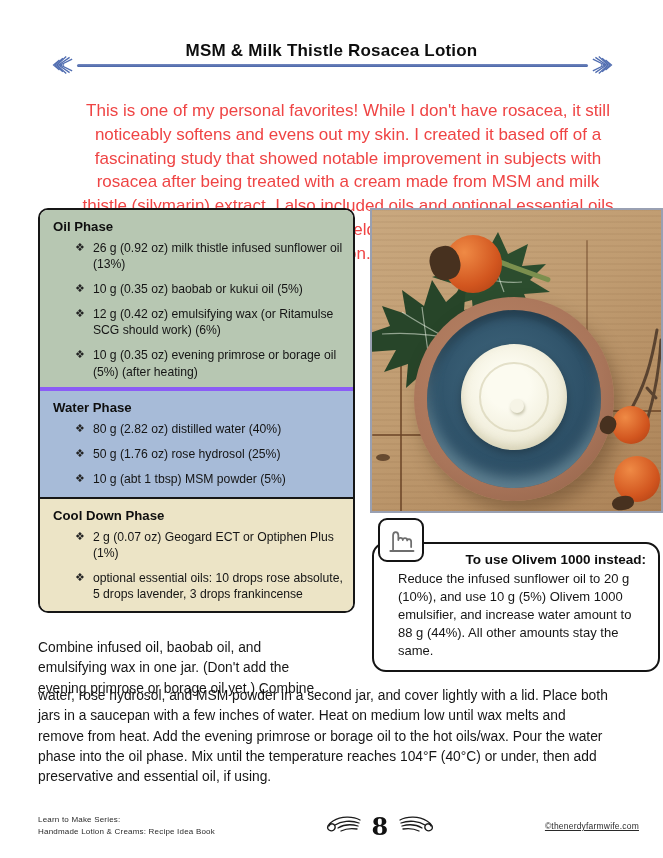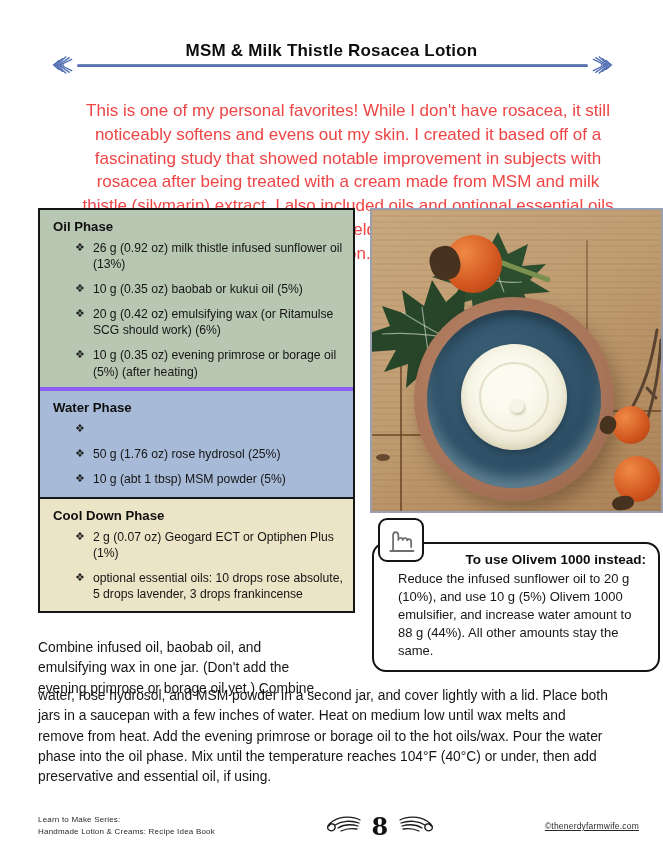--- a/index.html
+++ b/index.html
@@ -15,21 +15,21 @@
   .rule-line{flex:1;height:3px;margin:0 3px;border-radius:2px;
              background:linear-gradient(#7388bf,#4a66a8);}
   .orn{width:24px;height:22px;flex:none;}
 
   
   .intro{position:absolute;top:82px;left:78px;width:540px;
          font-size:17px;line-height:1.4;color:#ef4444;text-align:center;}
 
   
   .phase-col{position:absolute;top:208px;left:38px;width:317px;height:405px;
-             border:2px solid #161616;border-radius:0;overflow:hidden;
+             border:2px solid #161616;border-radius:10px;overflow:hidden;
              display:flex;flex-direction:column;box-sizing:border-box;}
   .phase{padding:9px 10px 0 13px;box-sizing:border-box;}
   .phase.oil{height:177px;background:#b7c7b2;}
   .phase.water{height:114px;background:#a7bbd8;border-top:4px solid #8b5cf6;}
   .phase.cool{flex:1;background:#ece4c6;border-top:2px solid #161616;}
   .phase h3{margin:0 0 6px 0;font-size:13.2px;font-weight:700;color:#0f0f0f;}
   .phase ul{margin:0;padding:0 0 0 22px;list-style:none;}
   .phase li{display:flex;gap:8px;margin-bottom:9px;
             font-size:12.2px;line-height:1.32;color:#151515;}
   .bullet{flex:none;font-family:"DejaVu Sans",sans-serif;font-size:11px;
@@ -140,33 +140,34 @@
         <li>
             <span class="bullet">❖</span>
             <span>26 g (0.92 oz) milk thistle infused sunflower oil (13%)</span>
           </li>
         <li>
             <span class="bullet">❖</span>
             <span>10 g (0.35 oz) baobab or kukui oil (5%)</span>
           </li>
         <li>
             <span class="bullet">❖</span>
-            <span>20 g (0.42 oz) emulsifying wax (or Ritamulse SCG should work) (6%)</span>
+            <span>12 g (0.42 oz) emulsifying wax (or Ritamulse SCG should work) (6%)</span>
           </li>
         <li>
             <span class="bullet">❖</span>
             <span>10 g (0.35 oz) evening primrose or borage oil (5%) (after heating)</span>
           </li>
       </ul>
     </div>
     <div class="phase water">
       <h3>Water Phase</h3>
       <ul>
         <li>
             <span class="bullet">❖</span>
+            <span>80 g (2.82 oz) distilled water (40%)</span>
           </li>
         <li>
             <span class="bullet">❖</span>
             <span>50 g (1.76 oz) rose hydrosol (25%)</span>
           </li>
         <li>
             <span class="bullet">❖</span>
             <span>10 g (abt 1 tbsp) MSM powder (5%)</span>
           </li>
       </ul>

